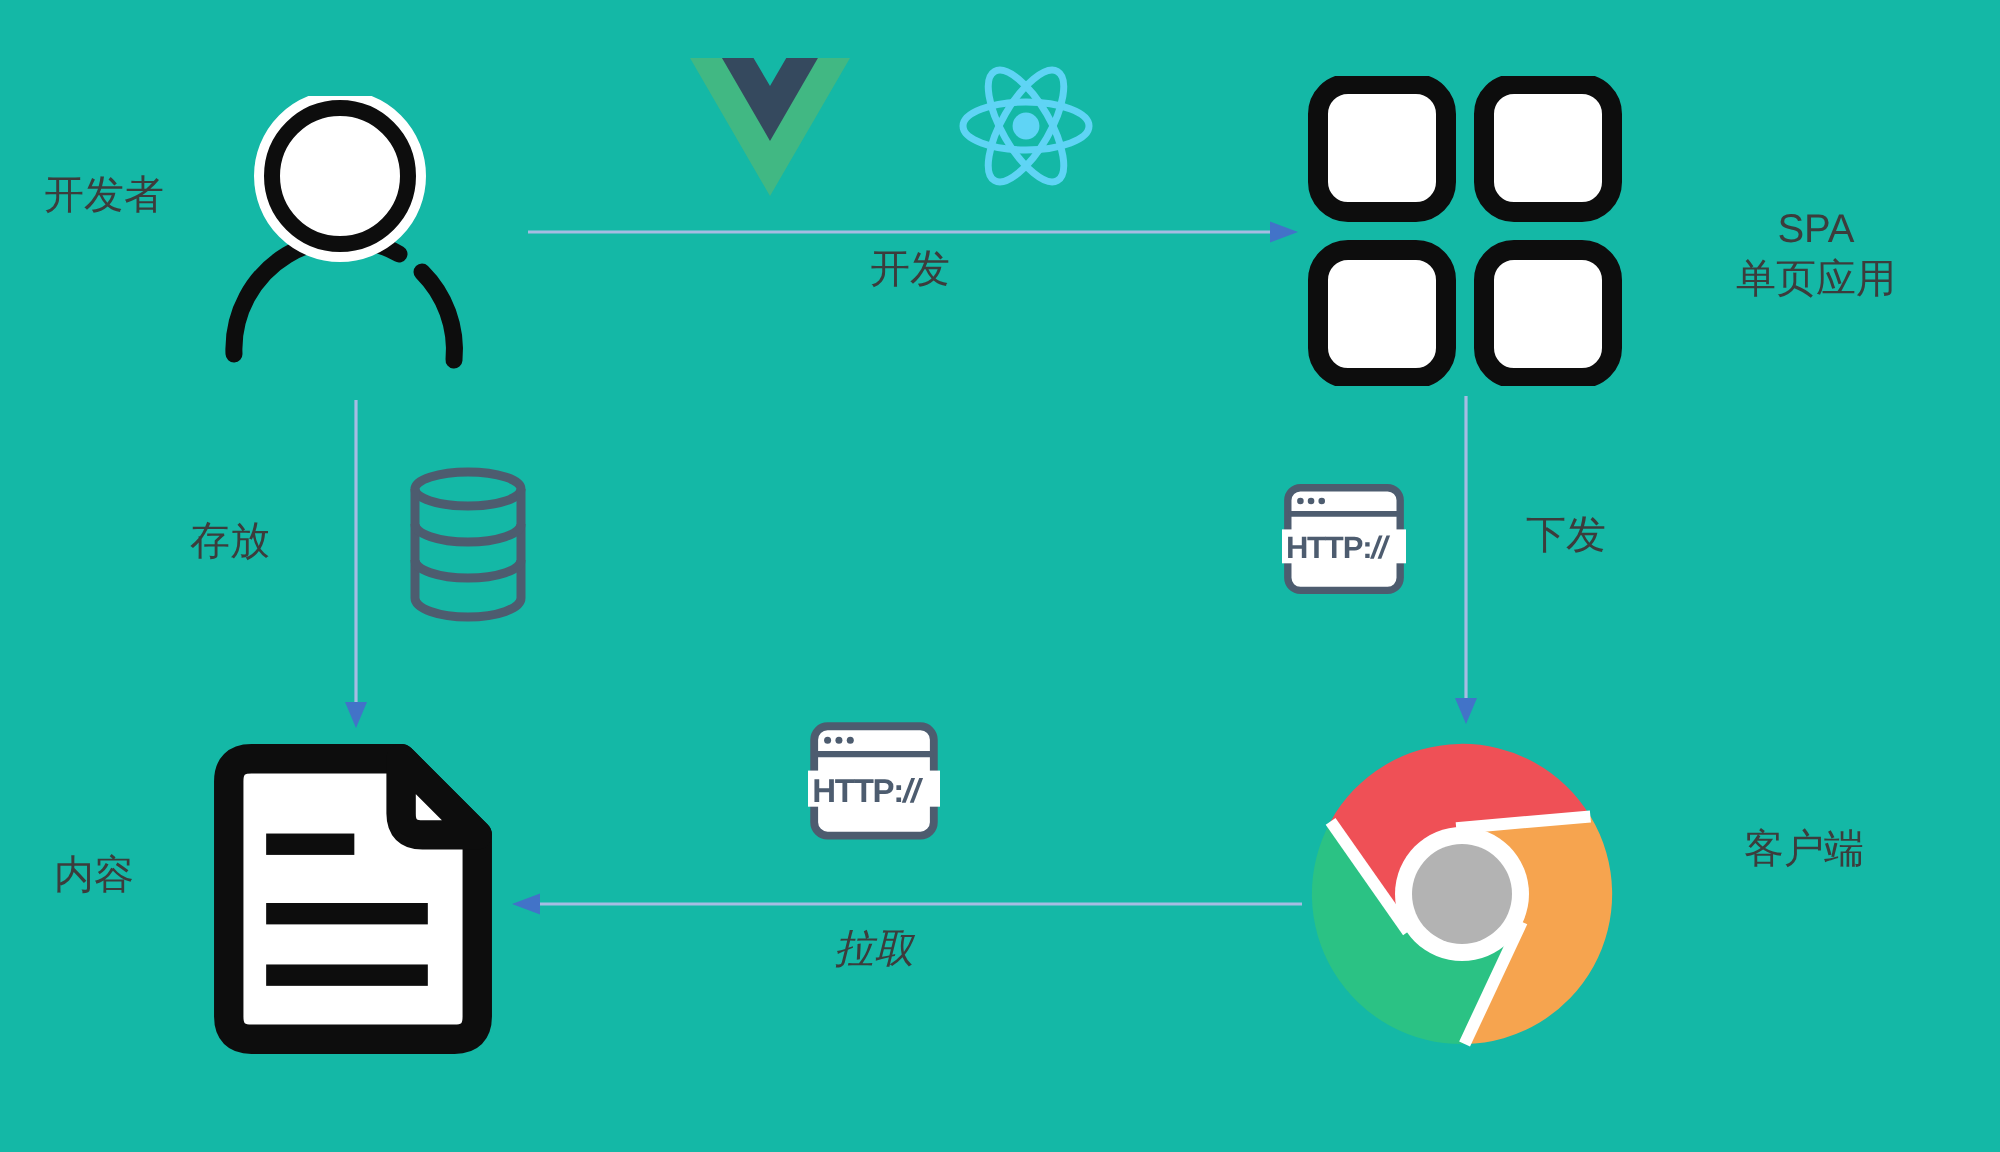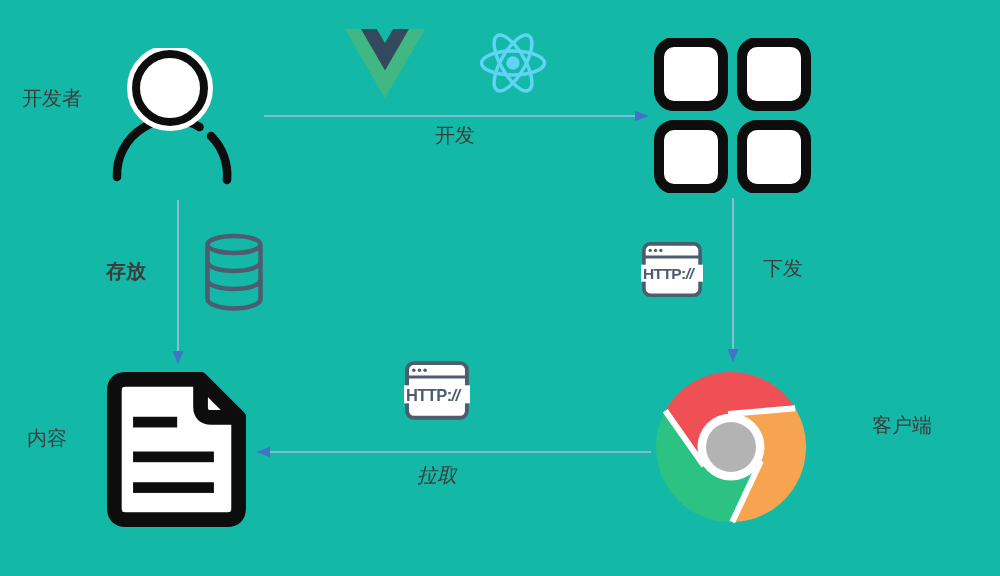--- a/index.html
+++ b/index.html
@@ -63,27 +63,29 @@
 
   <svg class="abs" style="left:652px;top:38px;" width="160" height="155" viewBox="0 0 160 155">
     <g class="blk" stroke-width="10" fill="#fff">
       <rect x="7" y="4" width="64" height="64" rx="15"></rect>
       <rect x="90" y="4" width="64" height="64" rx="15"></rect>
       <rect x="7" y="87" width="64" height="64" rx="15"></rect>
       <rect x="90" y="87" width="64" height="64" rx="15"></rect>
     </g>
   </svg>
   <div class="spa-lbl">
+    <div>SPA</div>
+    <div>单页应用</div>
   </div>
 
   <svg class="abs" style="left:169px;top:196px;" width="18" height="174">
     <line class="a-line" x1="9" y1="4" x2="9" y2="156"></line>
     <polygon class="a-head" points="3.5,155 14.5,155 9,168"></polygon>
   </svg>
-  <div class="lbl" style="left:106px;top:260px;font-weight:bold;">存放</div>
+  <div class="lbl" style="left:95px;top:260px;">存放</div>
 
   <svg class="abs" style="left:203px;top:233px;" width="62" height="78" viewBox="0 0 62 78">
     <g class="slate-s" stroke-width="4.5" fill="none">
       <ellipse cx="31" cy="11.5" rx="26.5" ry="8.5"></ellipse>
       <path d="M4.5 11.5 V66 M57.5 11.5 V66"></path>
       <path d="M4.5 29 A26.5 9 0 0 0 57.5 29"></path>
       <path d="M4.5 47 A26.5 9 0 0 0 57.5 47"></path>
       <path d="M4.5 66 A26.5 9.5 0 0 0 57.5 66"></path>
     </g>
   </svg>

